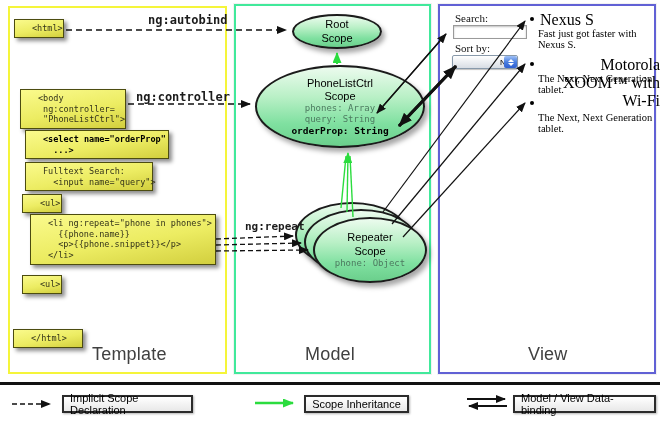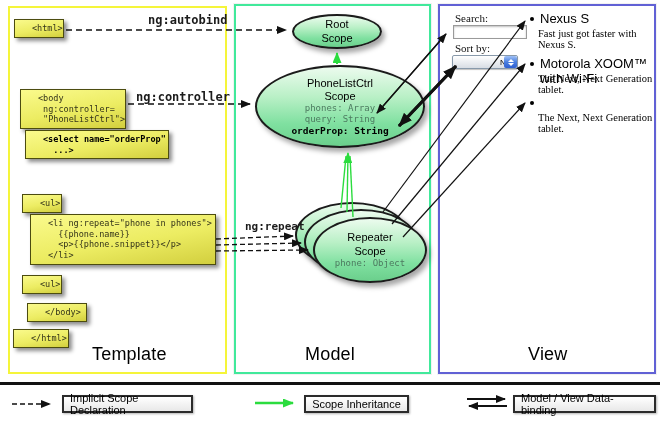--- a/index.html
+++ b/index.html
@@ -4,21 +4,21 @@
 <style>
   * { margin:0; padding:0; box-sizing:border-box; }
   body { font-family:"Liberation Sans", sans-serif; background:#fff; }
   #stage { position:relative; width:660px; height:421px; background:#fff; overflow:hidden; }
 
   
   .panel { position:absolute; background:#fff; }
   #panel-template { left:8px;  top:6px; width:219px; height:368px; border:2px solid #f5f53a; }
   #panel-model    { left:234px; top:4px; width:197px; height:370px; border:2px solid #41e99b; box-shadow:0 0 0 1px rgba(0,0,0,0.05); }
   #panel-view     { left:438px; top:4px; width:218px; height:370px; border:2px solid #6161d5; box-shadow:0 0 0 1px rgba(0,0,0,0.05); }
-  .col-label { position:absolute; font-size:18px; color:#000000; letter-spacing:0.2px; }
+  .col-label { position:absolute; font-size:18px; color:#404040; letter-spacing:0.2px; }
   #lbl-template { left:92px; top:344px; }
   #lbl-model    { left:305px; top:344px; }
   #lbl-view     { left:528px; top:344px; }
 
   
   .codebox {
     position:absolute;
     font-family:"DejaVu Sans Mono","Liberation Mono",monospace;
     font-size:8.5px; line-height:1.25; color:#33331a;
     white-space:pre;
@@ -29,21 +29,21 @@
   }
   .codebox.bold { font-weight:bold; color:#000; }
   #box-html-open  { left:14px;  top:19px;  width:50px;  }
   #box-body-open  { left:20px;  top:89px;  width:106px; }
   #box-select     { left:25px;  top:130px; width:144px; }
   #box-fulltext   { left:25px;  top:162px; width:128px; }
   #box-ul-open    { left:22px;  top:194px; width:40px;  }
   #box-li-repeat  { left:30px;  top:214px; width:186px; }
   #box-ul-close   { left:22px;  top:275px; width:40px;  }
   #box-body-close { left:27px;  top:303px; width:60px;  }
-  #box-html-close { left:13px;  top:329px; width:56px;  }
+  #box-html-close { left:13px;  top:329px; width:70px;  }
 
   
   .conn-label {
     position:absolute; z-index:6;
     font-family:"DejaVu Sans Mono","Liberation Mono",monospace;
     font-weight:bold; color:#1c1c1c; background:transparent;
   }
   #lbl-autobind   { left:148px; top:13px;  font-size:12px; }
   #lbl-controller { left:136px; top:90px;  font-size:12px; }
   #lbl-repeat     { left:237px; top:220px; font-size:11px;padding-left:8px; }
@@ -84,21 +84,21 @@
   }
   #sort-select .val { flex:1; font-size:8px; font-family:"Liberation Sans",sans-serif; color:#000; padding-left:3px; overflow:hidden; white-space:nowrap; }
   #sort-select .stepper {
     width:13px; height:12px; margin-right:0px; border-radius:2px;
     background:linear-gradient(180deg,#9fc0f5 0%,#4a7fe0 50%,#2f5fd0 100%);
     display:flex; flex-direction:column; align-items:center; justify-content:center; gap:1px;
   }
   .tri-up    { width:0; height:0; border-left:3px solid transparent; border-right:3px solid transparent; border-bottom:3px solid #fff; }
   .tri-down  { width:0; height:0; border-left:3px solid transparent; border-right:3px solid transparent; border-top:3px solid #fff; }
 
-  .view-item-title { position:absolute; font-family:Liberation Sans, sans-serif; font-size:13px; color:#000; }
+  .view-item-title { position:absolute; font-family:Liberation Serif, serif; font-size:16px; color:#000;text-align:right; }
   .view-item-desc  { position:absolute; font-family:"Liberation Serif",serif; font-size:10.5px; color:#000; }
   .bullet-dot { position:absolute; width:4px; height:4px; border-radius:50%; background:#000; }
 
   
   #footer-line { position:absolute; left:0; top:382px; width:660px; height:3px; background:#111; }
   .legend-box {
     position:absolute; top:395px; height:18px; border:2px solid #2b2b2b;
     background:linear-gradient(180deg,#ffffff,#e8e8e8);
     display:flex; align-items:center; justify-content:center;
     font-size:11px; color:#000; padding:0 6px; box-shadow:1px 1px 2px rgba(0,0,0,0.3);
@@ -121,27 +121,28 @@
   <div class="col-label" id="lbl-template">Template</div>
   <div class="col-label" id="lbl-model">Model</div>
   <div class="col-label" id="lbl-view">View</div>
 
   <div class="codebox" id="box-html-open">&lt;html&gt;</div>
   <div class="codebox" id="box-body-open">&lt;body
  ng:controller=
  "PhoneListCtrl"&gt;</div>
   <div class="codebox bold" id="box-select">&lt;select name="orderProp"
   ...&gt;</div>
+  <div class="codebox" id="box-fulltext">Fulltext Search:
+  &lt;input name="query"&gt;</div>
   <div class="codebox" id="box-ul-open">&lt;ul&gt;</div>
   <div class="codebox" id="box-li-repeat">&lt;li ng:repeat="phone in phones"&gt;
   {{phone.name}}
   &lt;p&gt;{{phone.snippet}}&lt;/p&gt;
 &lt;/li&gt;</div>
   <div class="codebox" id="box-ul-close">&lt;ul&gt;</div>
-  <div class="codebox" id="box-body-close">&lt;/body&gt;</div>
   <div class="codebox" id="box-html-close">&lt;/html&gt;</div>
 
   <div class="conn-label" id="lbl-autobind">ng:autobind</div>
   <div class="conn-label" id="lbl-controller">ng:controller</div>
   <div class="conn-label" id="lbl-repeat">ng:repeat</div>
 
   <div class="scope" id="scope-root">
     <div class="scope-title">Root
 Scope</div>
   </div>

